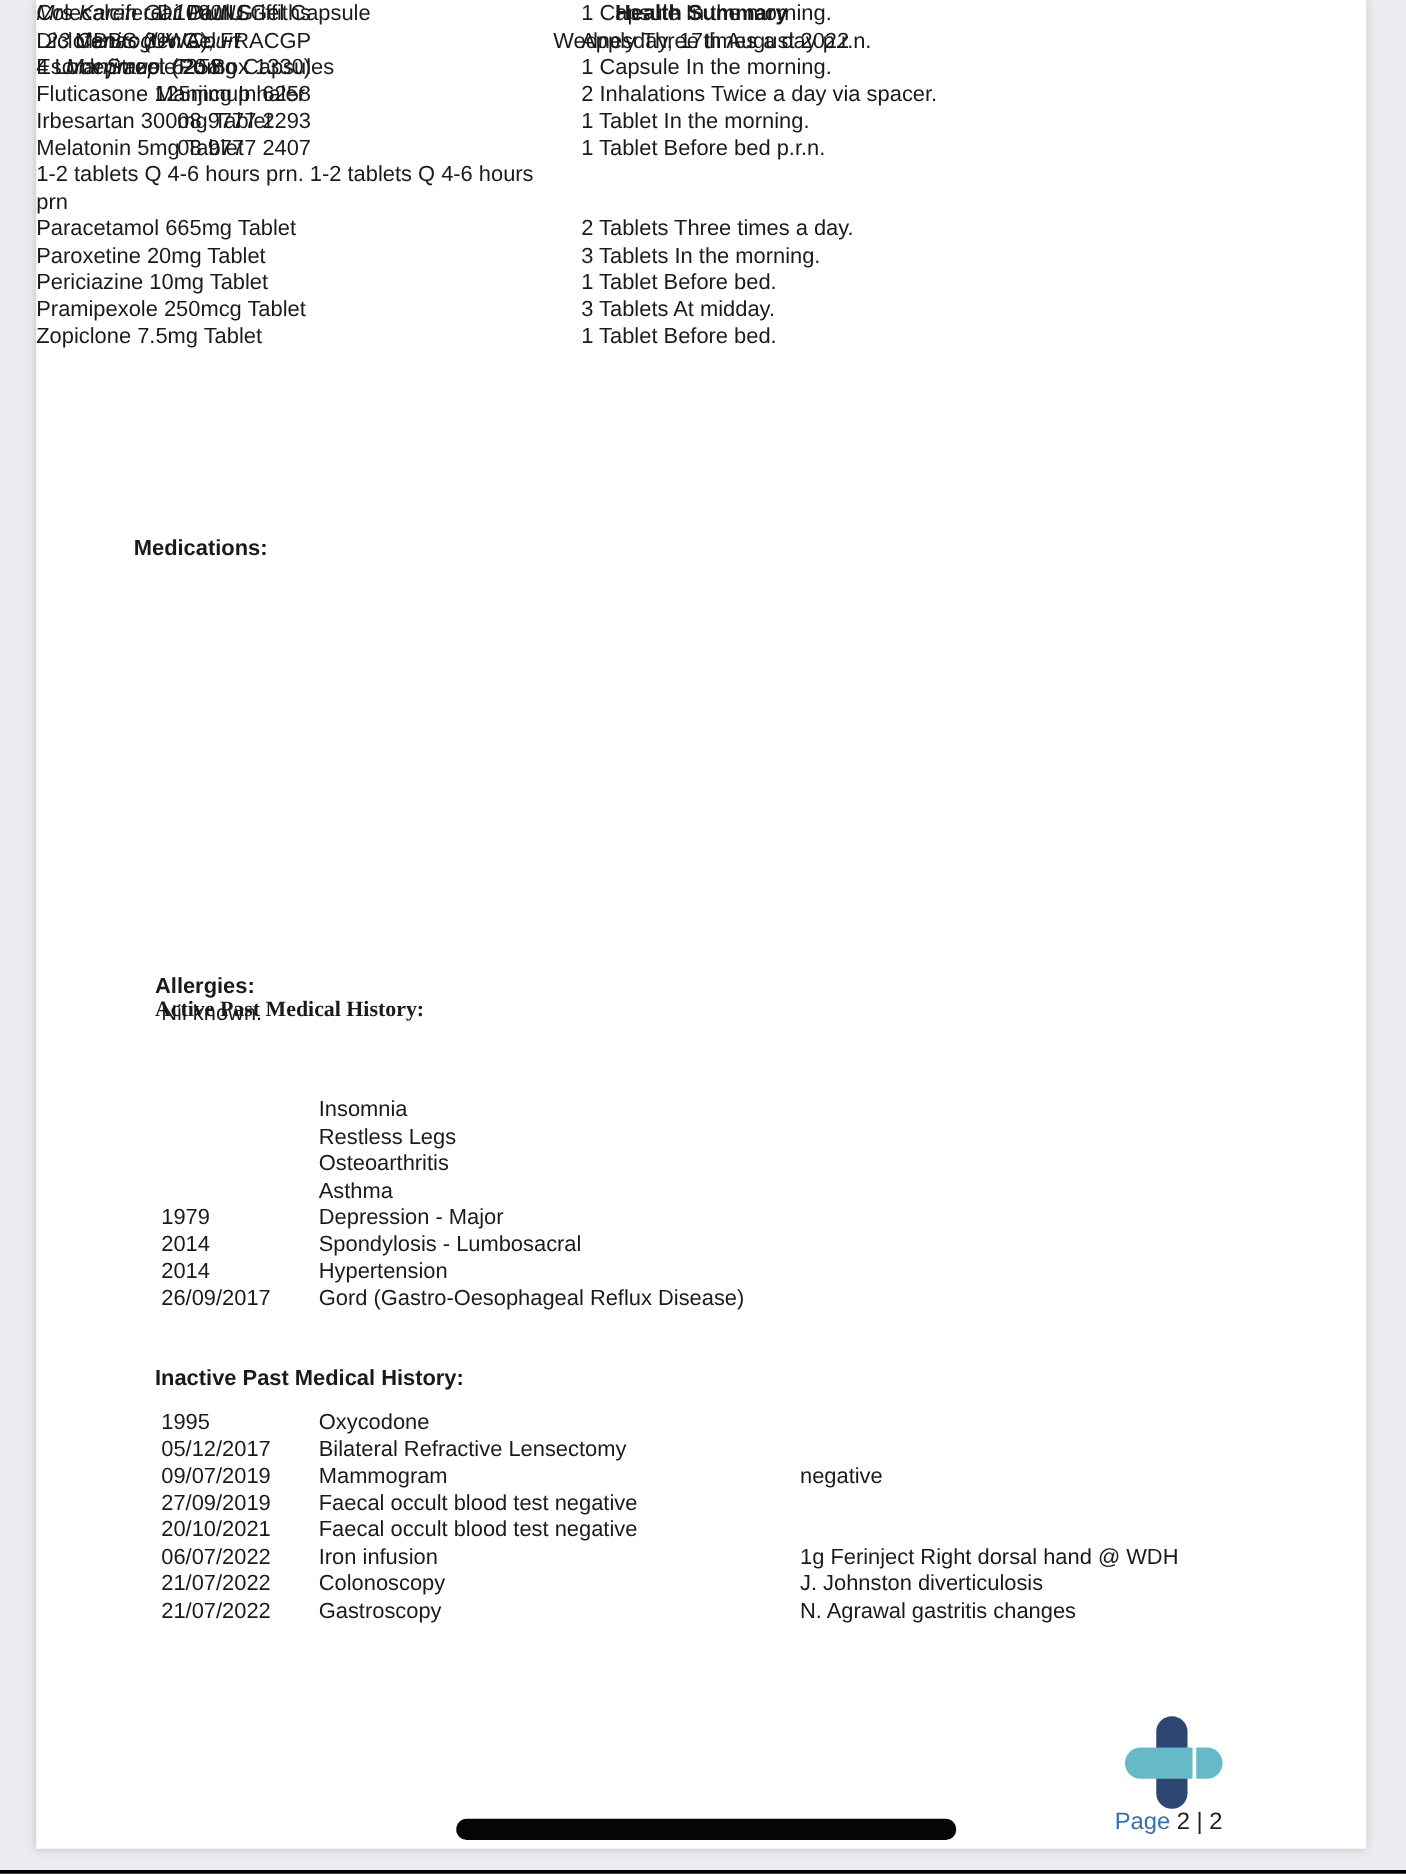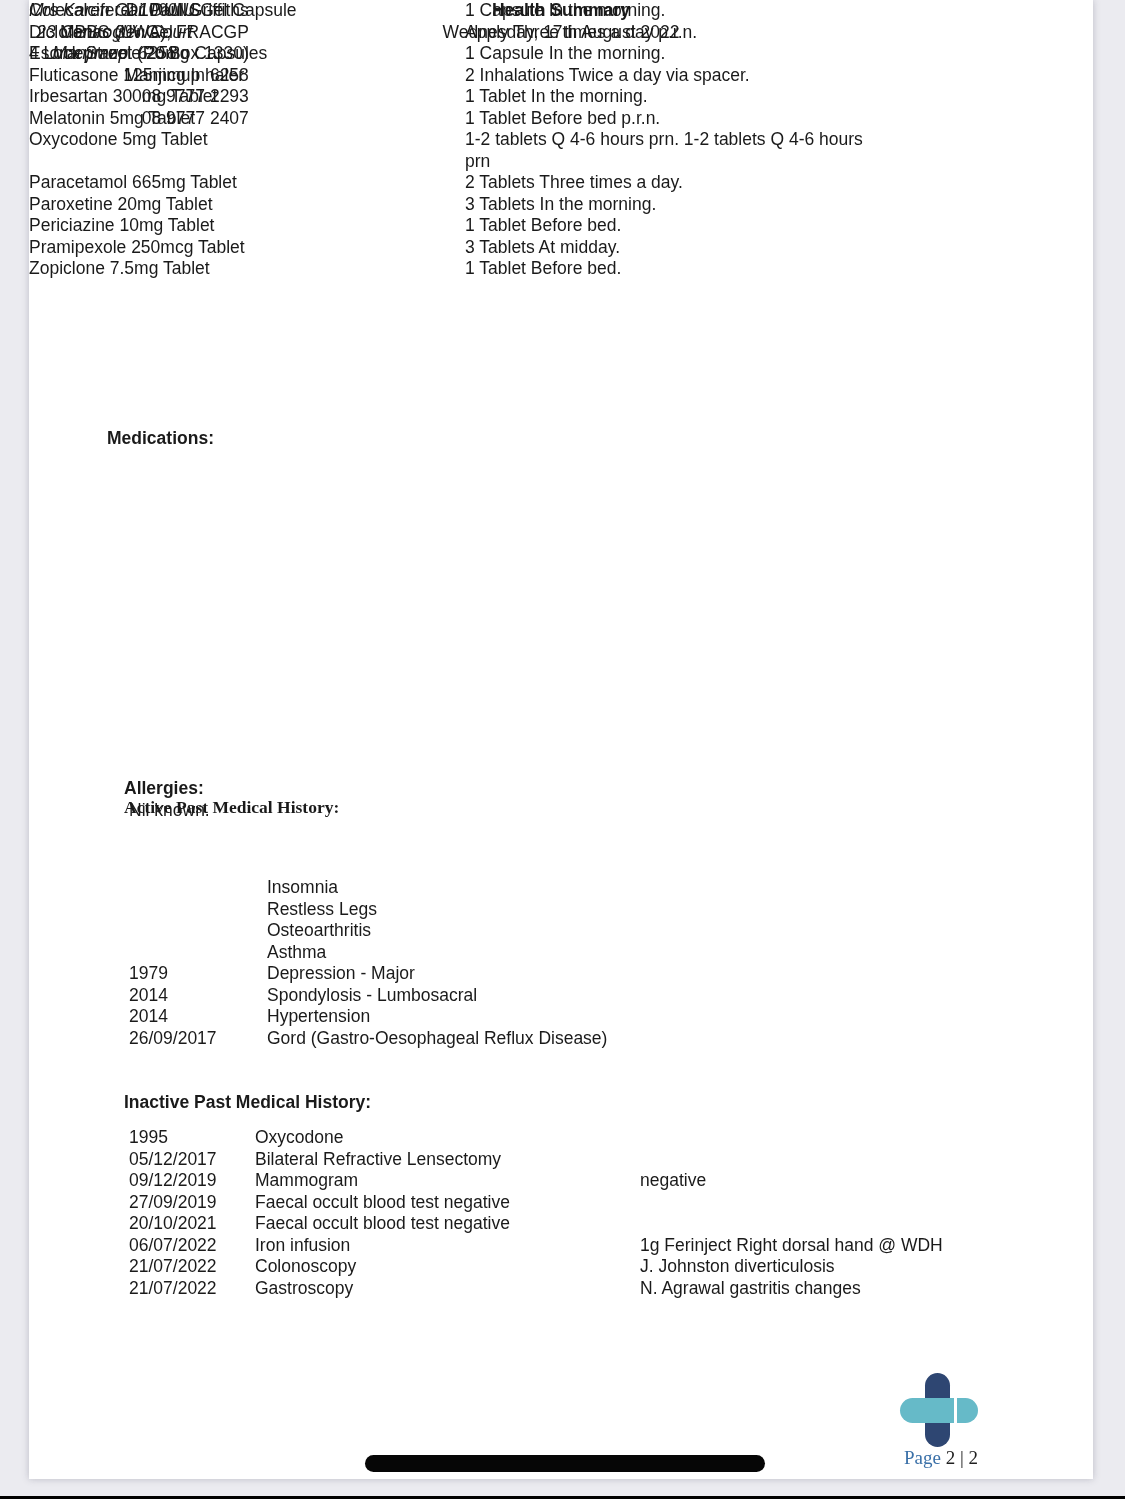--- a/index.html
+++ b/index.html
@@ -25,30 +25,30 @@
 
   .sec-head{font-size:17.5px;font-weight:bold;line-height:21.5px;white-space:pre-wrap;}
 
   .med-list{left:100;top:467;width:930px;}
   .med-row{display:flex;align-items:flex-start;}
   .med-name{width:436px;flex:0 0 436px;}
   .med-dir{width:426px;flex:0 0 426px;}
 
   .hist-row{display:flex;align-items:flex-start;}
   .hist-date{width:126px;flex:0 0 126px;}
-  .hist-item{flex:1 1 auto;margin-left:12px;}
+  .hist-item{flex:1 1 auto;}
   .inact-item{width:385px;flex:0 0 385px;}
   .inact-note{flex:1 1 auto;}
 
   .logo{left:871px;top:1373px;width:78px;height:74px;}
   .logo .vbar{position:absolute;left:25px;top:0;width:25px;height:74px;border-radius:13px;}
   .logo .hbar{position:absolute;left:0;top:25px;width:54px;height:25px;border-radius:13px 0 0 13px;}
   .logo .hcap{position:absolute;left:57px;top:25px;width:21px;height:25px;border-radius:0 13px 13px 0;}
 
-  .page-num{top:1446px;right:115px;font-size:19px;line-height:24px;white-space:pre-wrap;font-family:Liberation Serif, serif;}
+  .page-num{top:1446px;right:115px;font-size:19px;line-height:24px;white-space:pre-wrap;}
   .page-num .lbl{color:#3a70a8;}
   .page-num .num{color:#1f1f1f;}
 
   .black-bar{left:336px;top:1455px;width:400px;height:17px;background:#060606;border-radius:9px;}
   .bottom-edge{position:absolute;left:0;bottom:0;width:1125px;height:3px;background:#000;}
 </style>
 </head>
 <body>
 
 <div class="page">
@@ -94,21 +94,20 @@
     </div>
     <div class="med-row">
       <div class="txt med-name">Irbesartan 300mg Tablet</div>
       <div class="txt med-dir">1 Tablet In the morning.</div>
     </div>
     <div class="med-row">
       <div class="txt med-name">Melatonin 5mg Tablet</div>
       <div class="txt med-dir">1 Tablet Before bed p.r.n.</div>
     </div>
     <div class="med-row">
-      <div class="txt med-name">Oxycodone 5mg Tablet</div>
       <div class="txt med-dir">1-2 tablets Q 4-6 hours prn. 1-2 tablets Q 4-6 hours prn</div>
     </div>
     <div class="med-row">
       <div class="txt med-name">Paracetamol 665mg Tablet</div>
       <div class="txt med-dir">2 Tablets Three times a day.</div>
     </div>
     <div class="med-row">
       <div class="txt med-name">Paroxetine 20mg Tablet</div>
       <div class="txt med-dir">3 Tablets In the morning.</div>
     </div>
@@ -173,21 +172,21 @@
       <div class="txt hist-date">1995</div>
       <div class="txt inact-item">Oxycodone</div>
       <div class="txt inact-note"></div>
     </div>
     <div class="hist-row">
       <div class="txt hist-date">05/12/2017</div>
       <div class="txt inact-item">Bilateral Refractive Lensectomy</div>
       <div class="txt inact-note"></div>
     </div>
     <div class="hist-row">
-      <div class="txt hist-date">09/12/2019</div>
+      <div class="txt hist-date">09/07/2019</div>
       <div class="txt inact-item">Mammogram</div>
       <div class="txt inact-note">negative</div>
     </div>
     <div class="hist-row">
       <div class="txt hist-date">27/09/2019</div>
       <div class="txt inact-item">Faecal occult blood test negative</div>
       <div class="txt inact-note"></div>
     </div>
     <div class="hist-row">
       <div class="txt hist-date">20/10/2021</div>

